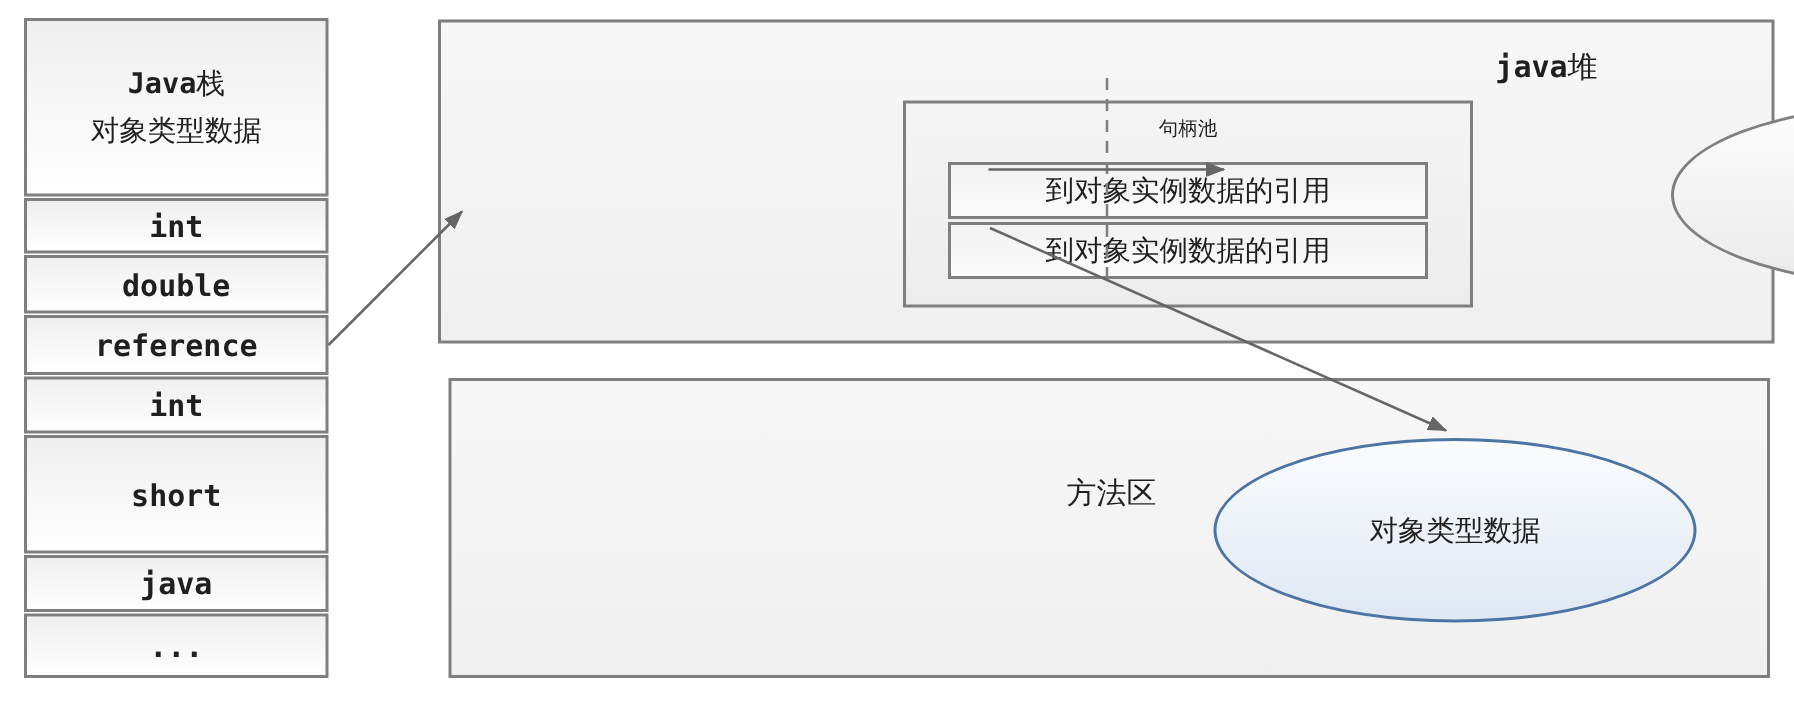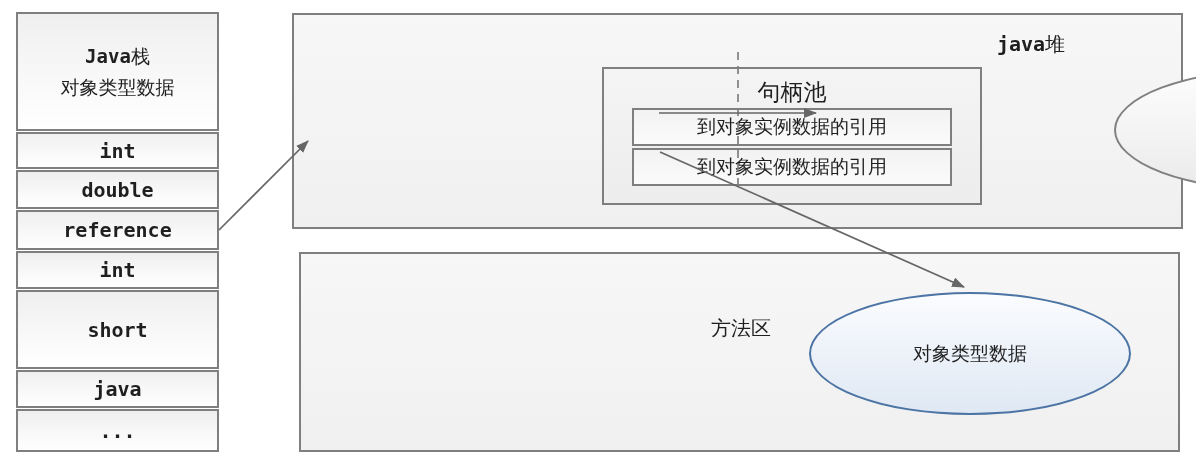--- a/index.html
+++ b/index.html
@@ -35,21 +35,21 @@
   #heap-label{
     position:absolute;left:672px;top:16px;width:130px;text-align:center;
     font-size:20px;
   }
   #handle-pool{
     position:absolute;left:308px;top:52px;width:380px;height:138px;box-sizing:border-box;
     border:2px solid #7f7f7f;
     background:linear-gradient(180deg,#f4f4f4 0%,#ededed 100%);
   }
   #handle-pool-title{
-    position:absolute;left:0;top:8px;width:100%;text-align:center;font-size:23px;
+    position:absolute;left:0;top:8px;width:100%;text-align:center;font-size:13px;
   }
   #handle-rows{
     position:absolute;left:28px;top:39px;width:320px;
     display:flex;flex-direction:column;gap:2px;
   }
   .handle-row{
     box-sizing:border-box;border:2px solid #7f7f7f;height:38px;
     background:linear-gradient(180deg,#f2f2f2 0%,#fbfbfb 100%);
     display:flex;align-items:center;justify-content:center;font-size:19px;
   }

